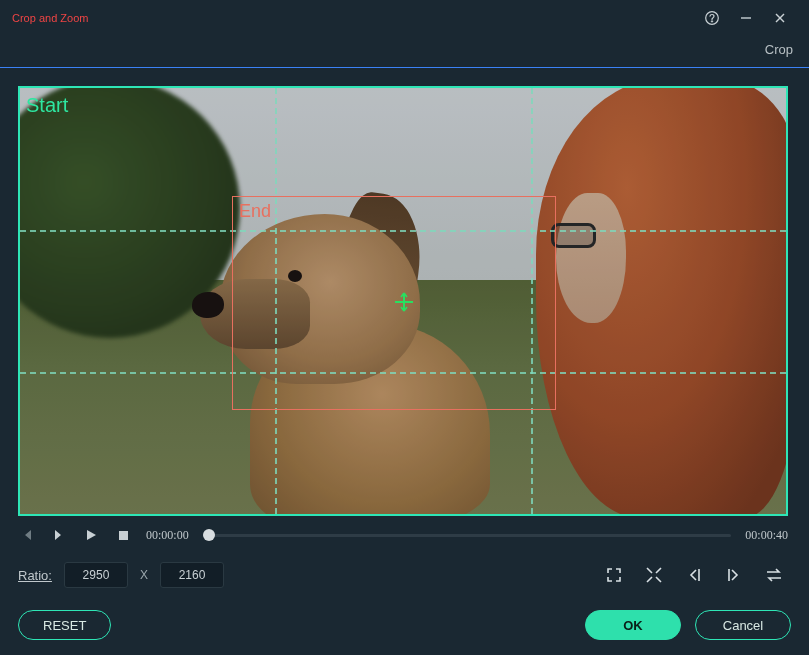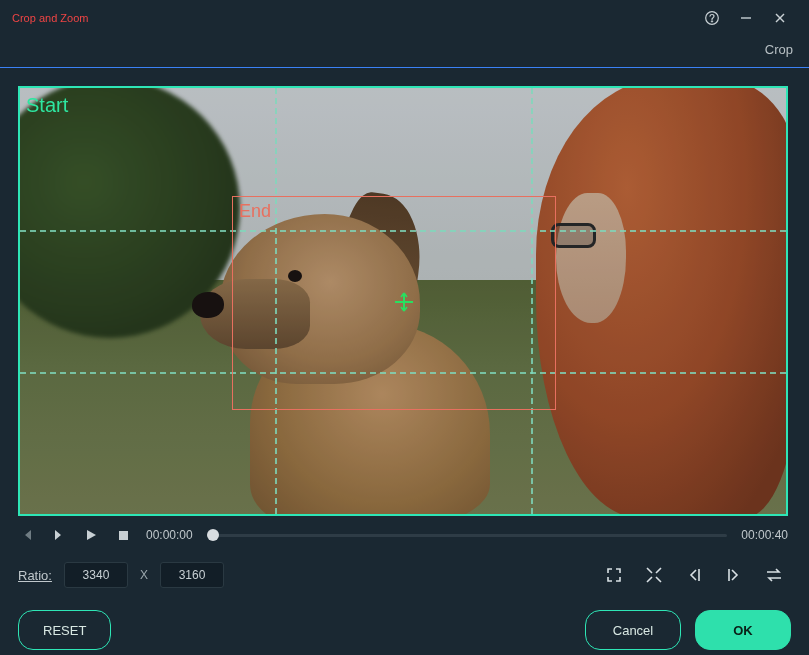--- a/index.html
+++ b/index.html
@@ -106,20 +106,21 @@
     position:absolute; left:50%; top:50%; width:20px; height:20px; transform: translate(-50%,-50%);
   }
   .center-cross svg { display:block; }
 
   
   .playback {
     display:flex; align-items:center;
     gap:14px;
     margin-top:10px;
     width:770px;
+    font-family:Liberation Serif, serif;
   }
   .pbtn { width:18px; height:18px; display:flex; align-items:center; justify-content:center; color:#c8d0d4; }
   .time { font-size:12px; color:#c0c8cc; font-variant-numeric: tabular-nums; }
   .timeline {
     flex:1; height:16px; position:relative;
   }
   .timeline-track {
     position:absolute; left:0; right:0; top:7px; height:3px; background:#2e3c46; border-radius:2px;
   }
   .timeline-thumb {
@@ -149,21 +150,21 @@
   .iconbtn {
     width:28px; height:24px; display:flex; align-items:center; justify-content:center;
   }
 
   
   .footer {
     display:flex; align-items:center; gap:14px;
     padding: 22px 18px 18px 18px;
   }
   .btn {
-    height:40px; padding:0 24px; border-radius:15px;
+    height:30px; padding:0 24px; border-radius:15px;
     display:flex; align-items:center; justify-content:center;
     font-size:13px; cursor:pointer;
     border:1.5px solid #2ee6b6; color:#d8e8e3; background:transparent;
   }
   .btn.primary { background:#2ee0ac; color:#0a2018; border-color:#2ee0ac; font-weight:600; min-width:96px; }
   .btn.ghost { min-width:96px; }
   .footer .spacer { flex:1; }
 </style>
 </head>
 <body>
@@ -267,25 +268,25 @@
     <div class="timeline">
       <div class="timeline-track"></div>
       <div class="timeline-thumb"></div>
     </div>
     <span class="time">00:00:40</span>
   </div>
 
   <div class="ratio-row">
     <span class="label">Ratio:</span>
     <div class="numbox">
-        <span>3340</span>
+        <span>2950</span>
       </div>
     <span class="dim-x">X</span>
     <div class="numbox">
-        <span>3160</span>
+        <span>2160</span>
       </div>
 
     <div class="spacer"></div>
 
     <div class="iconbtn">
       <svg width="18" height="18" viewBox="0 0 18 18" fill="none" stroke="#d8e0e4" stroke-width="1.6">
         <path d="M3 7V3h4M15 7V3h-4M3 11v4h4M15 11v4h-4"></path>
       </svg>
     </div>
     <div class="iconbtn">
@@ -307,15 +308,15 @@
       <svg width="20" height="18" viewBox="0 0 20 18" fill="none" stroke="#d8e0e4" stroke-width="1.6">
         <path d="M3 6h12l-3-3M17 12H5l3 3"></path>
       </svg>
     </div>
   </div>
 </div>
 
 <div class="footer">
   <div class="btn">RESET</div>
   <div class="spacer"></div>
+  <div class="btn primary">OK</div>
   <div class="btn ghost">Cancel</div>
-  <div class="btn primary">OK</div>
 </div>
 
 </body></html>

